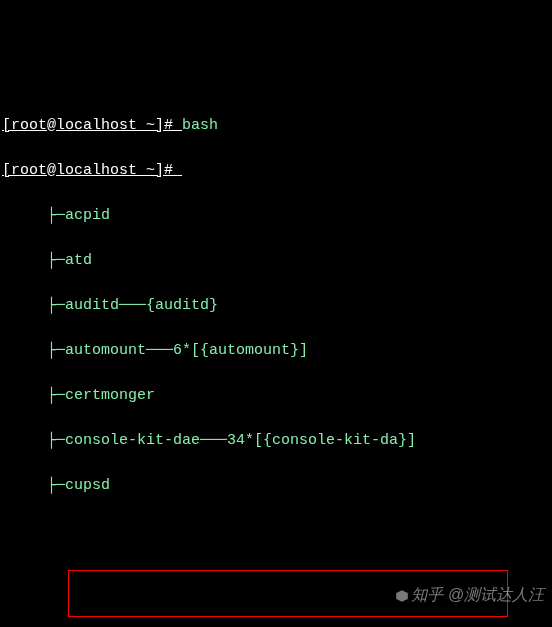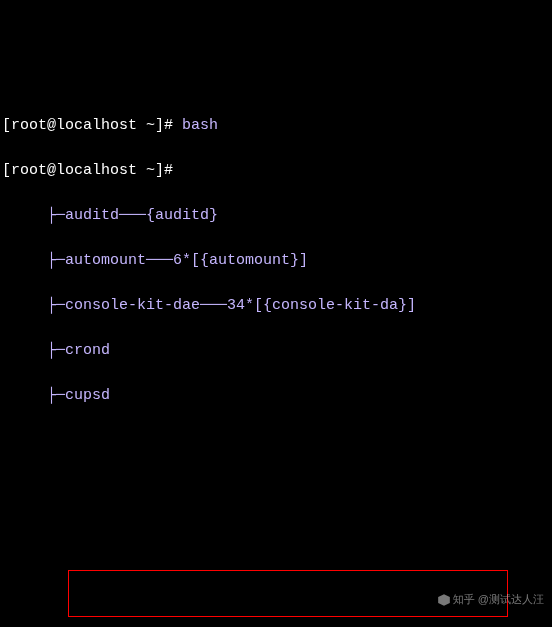--- a/index.html
+++ b/index.html
@@ -10,61 +10,64 @@
       font-size: 15px;
       line-height: 1.5;
       width: 552px;
       height: 627px;
       overflow: hidden;
       padding: 2px;
       white-space: pre;
       position: relative;
     }
     .terminal { position: relative; }
-    .prompt-user { color: #fff; }
-    .cyan { color: #c4b5fd; }
+    .prompt-user { color: #fff; text-decoration: underline; }
+    .cyan { color: #86efac; }
     .line { height: 22.5px; }
     .red-box {
       position: absolute;
       border: 1px solid #f00;
       left: 68px;
       width: 440px;
       height: 47px;
       top: 570px;
       pointer-events: none;
     }
     .watermark {
       position: absolute;
       right: 8px;
       bottom: 20px;
       color: rgba(200,200,200,0.6);
-      font-size: 11px;
+      font-size: 16px;
       font-family: sans-serif;
       white-space: normal;
+      font-style: italic;
     }
     .watermark-icon {
       display: inline-block;
       width: 14px;
       height: 14px;
       vertical-align: middle;
       margin-right: 2px;
     }
   </style>
 </head>
 <body>
 
 
 
 <div class="terminal">
 <div class="line"><span class="prompt-user">[root@localhost ~]# </span><span class="cyan">bash</span></div>
 <div class="line"><span class="prompt-user">[root@localhost ~]# </span><span class="cyan"></span></div>
+<div class="line cyan">     ├─acpid</div>
+<div class="line cyan">     ├─atd</div>
 <div class="line cyan">     ├─auditd───{auditd}</div>
 <div class="line cyan">     ├─automount───6*[{automount}]</div>
+<div class="line cyan">     ├─certmonger</div>
 <div class="line cyan">     ├─console-kit-dae───34*[{console-kit-da}]</div>
-<div class="line cyan">     ├─crond</div>
 <div class="line cyan">     ├─cupsd</div>
 
 
 
 
 
 
 
 
 

